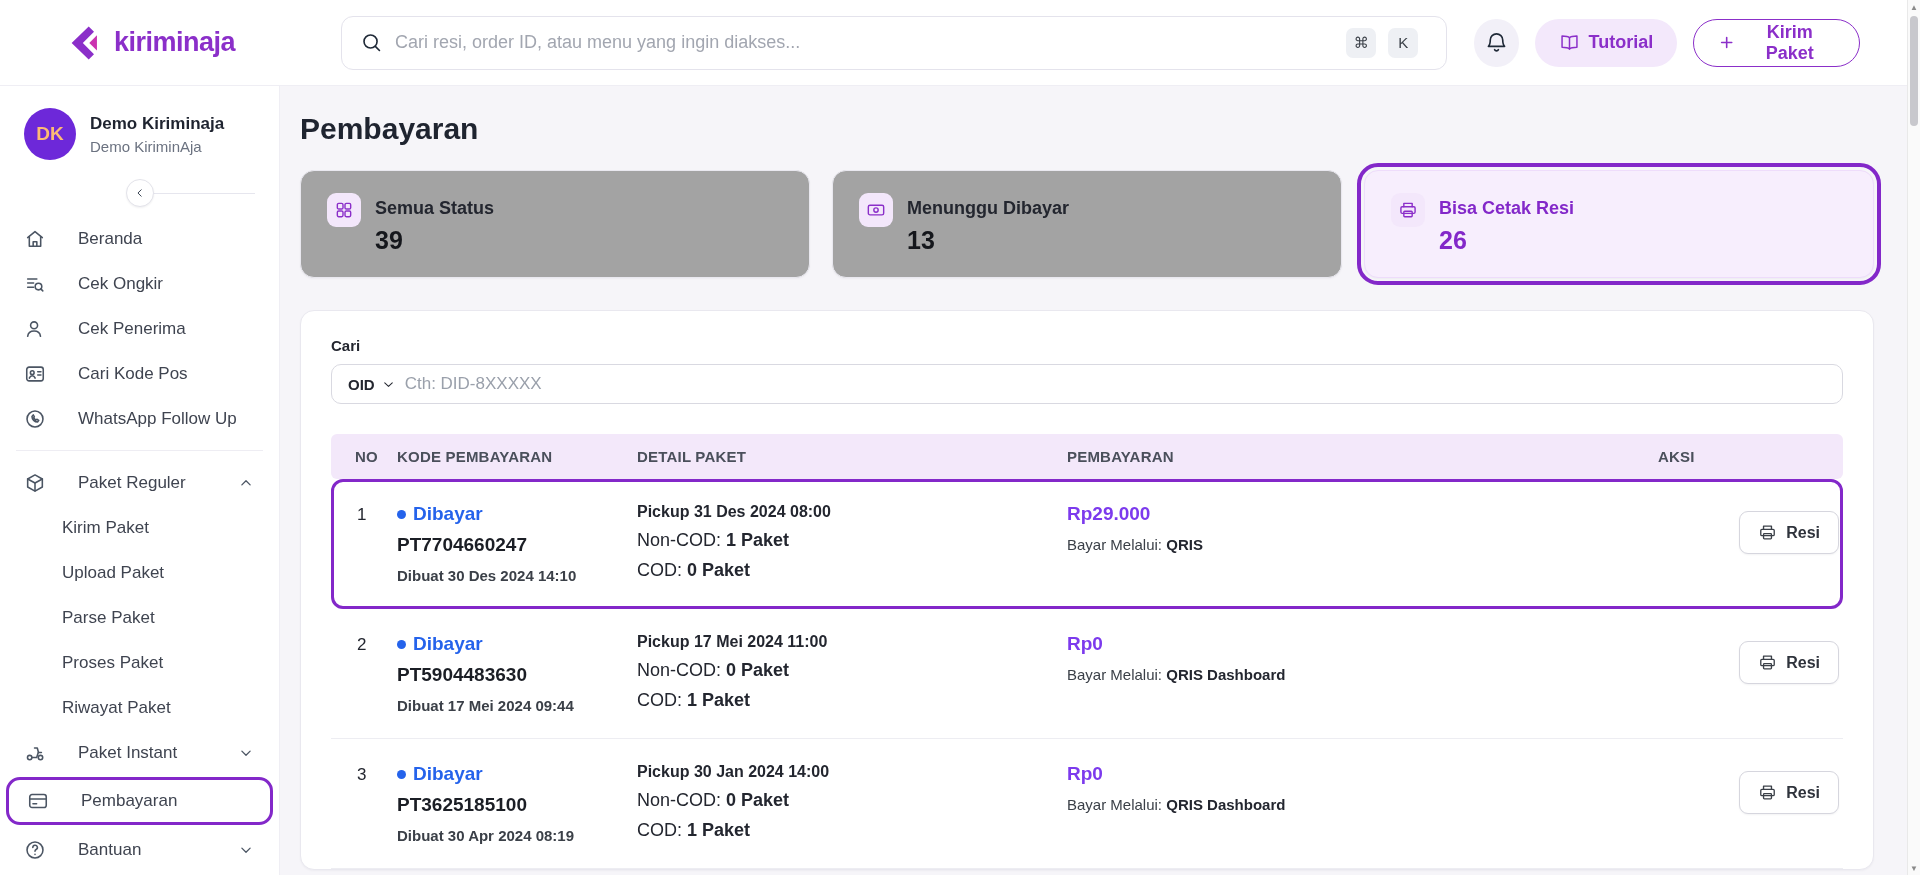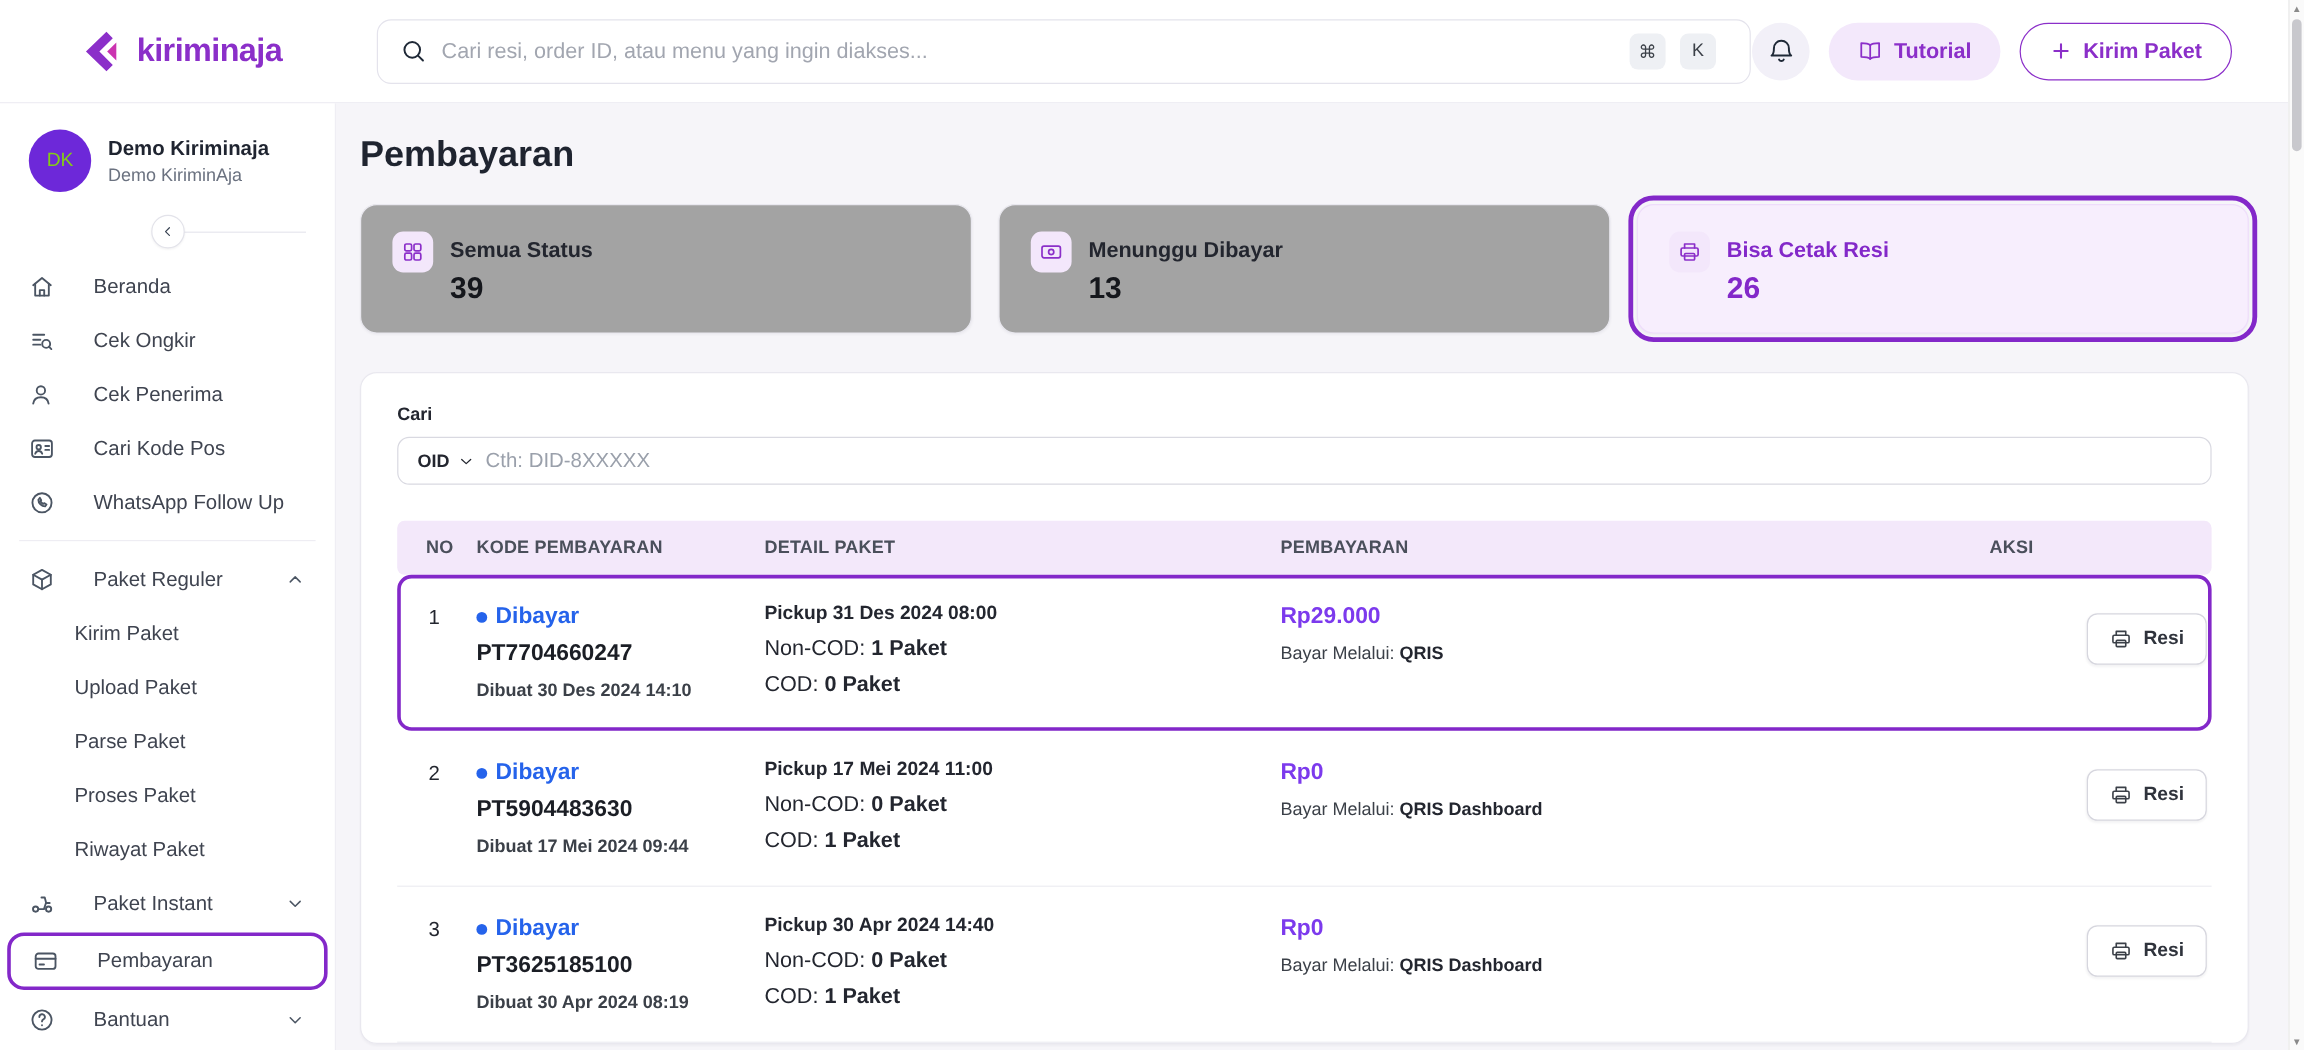--- a/index.html
+++ b/index.html
@@ -2,21 +2,21 @@
 <html><head>
 <meta charset="utf-8">
 <style>
   * { margin:0; padding:0; box-sizing:border-box; }
   html,body { width:1920px; height:875px; overflow:hidden; }
   body { font-family:"Liberation Sans", sans-serif; background:#f6f5f9; color:#23262f; }
 
   .ic { fill:none; stroke:currentColor; stroke-width:1.7; stroke-linecap:round; stroke-linejoin:round; }
 
   
-  .topbar { height:86px; background:#fff; border-bottom:1px solid #efeef4; display:flex; align-items:center; padding:0 60px 0 64px; position:relative; z-index:3; }
+  .topbar { height:86px; background:#fff; border-bottom:1px solid #efeef4; display:flex; align-items:center; padding:0 60px 0 64px; position:relative; z-index:3;gap:27px; }
   .logo { display:flex; align-items:center; gap:10px; width:250px; flex:0 0 auto; }
   .logo svg { width:40px; height:40px; }
   .logo-text { font-size:27px; font-weight:800; color:#8b2fc9; letter-spacing:-0.5px; }
   .searchbar { flex:0 1 1145px; height:54px; background:#fff; border:1px solid #e4e3ec; border-radius:12px; display:flex; align-items:center; gap:12px; padding:0 28px 0 18px; }
   .searchbar .mag { width:23px; height:23px; color:#1f2937; flex:0 0 auto; }
   .searchbar input { flex:1; border:none; outline:none; font-size:18px; color:#374151; font-family:inherit; background:transparent; }
   .searchbar input::placeholder { color:#a2a6b0; }
   .key { min-width:30px; height:30px; padding:0 7px; border-radius:7px; background:#eef0f4; display:flex; align-items:center; justify-content:center; font-size:15px; color:#3b4048; }
   .top-right { margin-left:auto; display:flex; align-items:center; gap:16px; }
   .bell-btn { width:48px; height:48px; border-radius:50%; background:#f2f0f8; border:none; display:flex; align-items:center; justify-content:center; color:#1f2937; cursor:pointer; }
@@ -26,21 +26,21 @@
   .tutorial-btn svg { width:21px; height:21px; }
   .kirim-btn { background:#fff; color:#8b2fc9; border:1.6px solid #8b2fc9; }
   .kirim-btn svg { width:19px; height:19px; stroke-width:2.2; }
 
   
   .layout { display:flex; height:789px; }
 
   
   .sidebar { width:280px; flex:0 0 280px; background:#fff; border-right:1px solid #efeef4; padding-top:22px; overflow:hidden; }
   .profile { display:flex; align-items:center; gap:14px; padding:0 24px; }
-  .avatar { width:52px; height:52px; border-radius:50%; background:#6d28d9; color:#84cc16; font-size:16px; font-weight:400; display:flex; align-items:center; justify-content:center; flex:0 0 auto; }
+  .avatar { width:52px; height:52px; border-radius:50%; background:#6d28d9; color:#fdba74; font-size:19px; font-weight:700; display:flex; align-items:center; justify-content:center; flex:0 0 auto; }
   .profile-name { font-size:17px; font-weight:700; color:#1f2430; }
   .profile-sub { font-size:15px; color:#6b7280; margin-top:4px; }
   .collapse { position:relative; height:30px; margin:18px 0 8px; }
   .collapse::before { content:""; position:absolute; left:152px; right:24px; top:50%; border-top:1px solid #e6e6ee; }
   .collapse-btn { position:absolute; left:126px; top:1px; width:28px; height:28px; border-radius:50%; border:1px solid #e3e3ea; background:#fff; color:#374151; display:flex; align-items:center; justify-content:center; cursor:pointer; box-shadow:0 1px 2px rgba(16,24,40,.06); }
   .collapse-btn svg { width:14px; height:14px; }
   .side-item { display:flex; align-items:center; gap:32px; height:45px; padding:0 24px; font-size:17px; font-weight:500; color:#3f4450; cursor:pointer; }
   .side-item svg.mi { width:22px; height:22px; color:#4b5563; flex:0 0 auto; }
   .side-item .chev { margin-left:auto; width:18px; height:18px; color:#4b5563; }
   .side-divider { border-top:1px solid #eeedf3; margin:9px 16px; }
@@ -384,21 +384,21 @@
         <div class="cell-no">3</div>
         <div>
           <div class="status">
             <span class="dot"></span>
             <span>Dibayar</span>
           </div>
           <div class="code">PT3625185100</div>
           <div class="created">Dibuat 30 Apr 2024 08:19</div>
         </div>
         <div>
-          <div class="pickup">Pickup 30 Apr 2024 14:40</div>
+          <div class="pickup">Pickup 30 Jan 2024 14:00</div>
           <div class="pkg-line"><span>Non-COD:</span> <b>0 Paket</b></div>
           <div class="pkg-line"><span>COD:</span> <b>1 Paket</b></div>
         </div>
         <div>
           <div class="amount">Rp0</div>
           <div class="via"><span>Bayar Melalui:</span> <b>QRIS Dashboard</b></div>
         </div>
         <div class="cell-action">
           <button class="resi-btn">
             <svg class="ic" viewBox="0 0 24 24">

